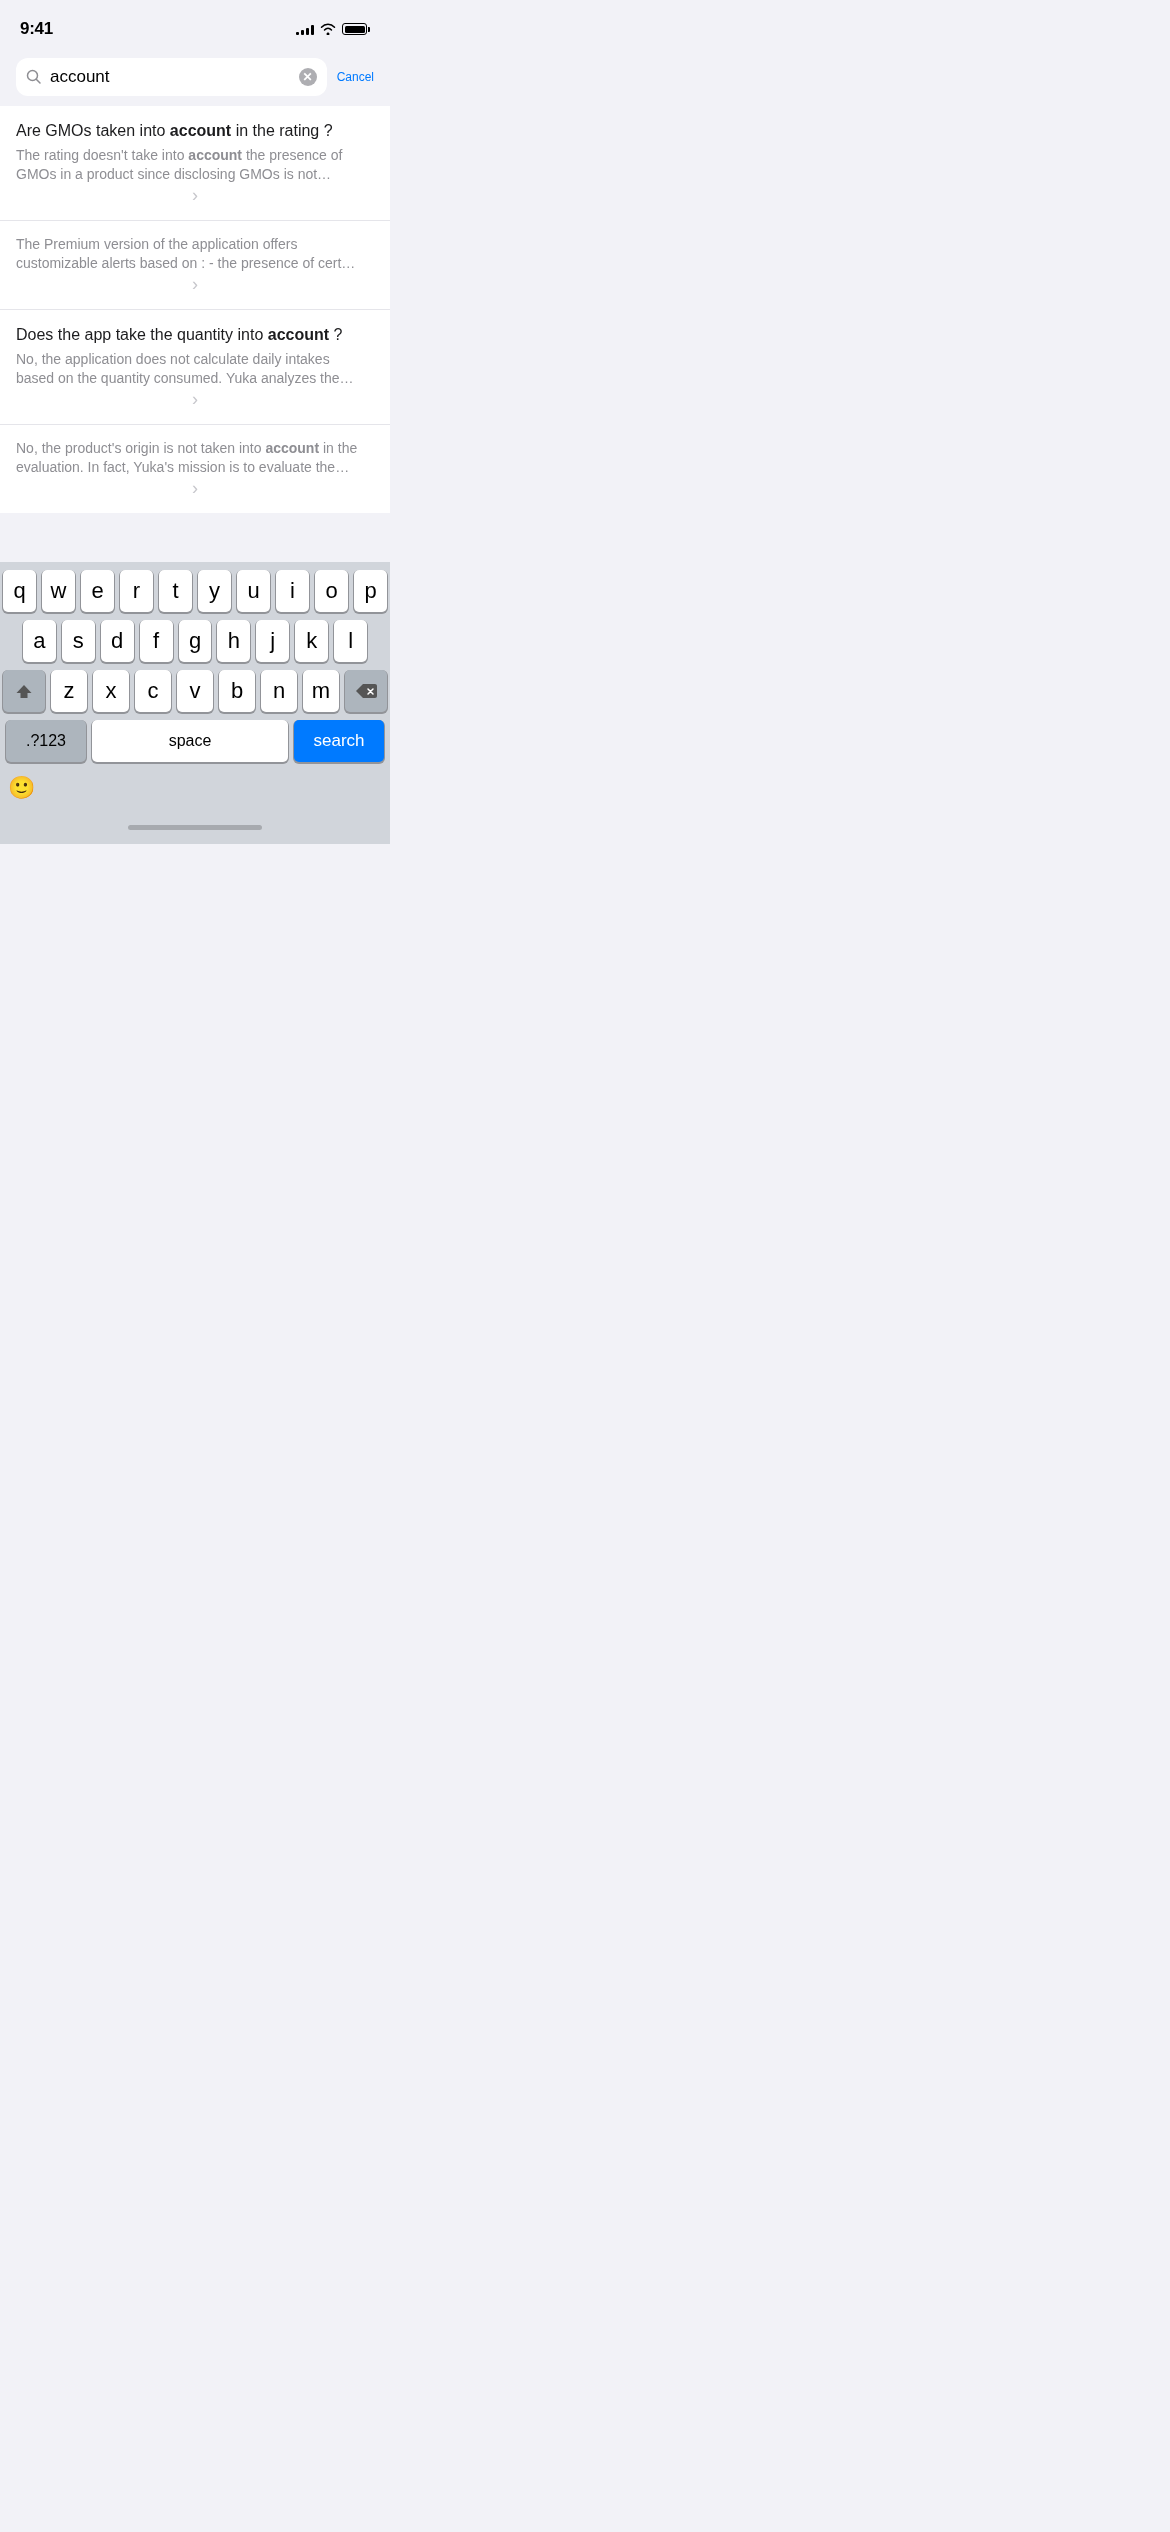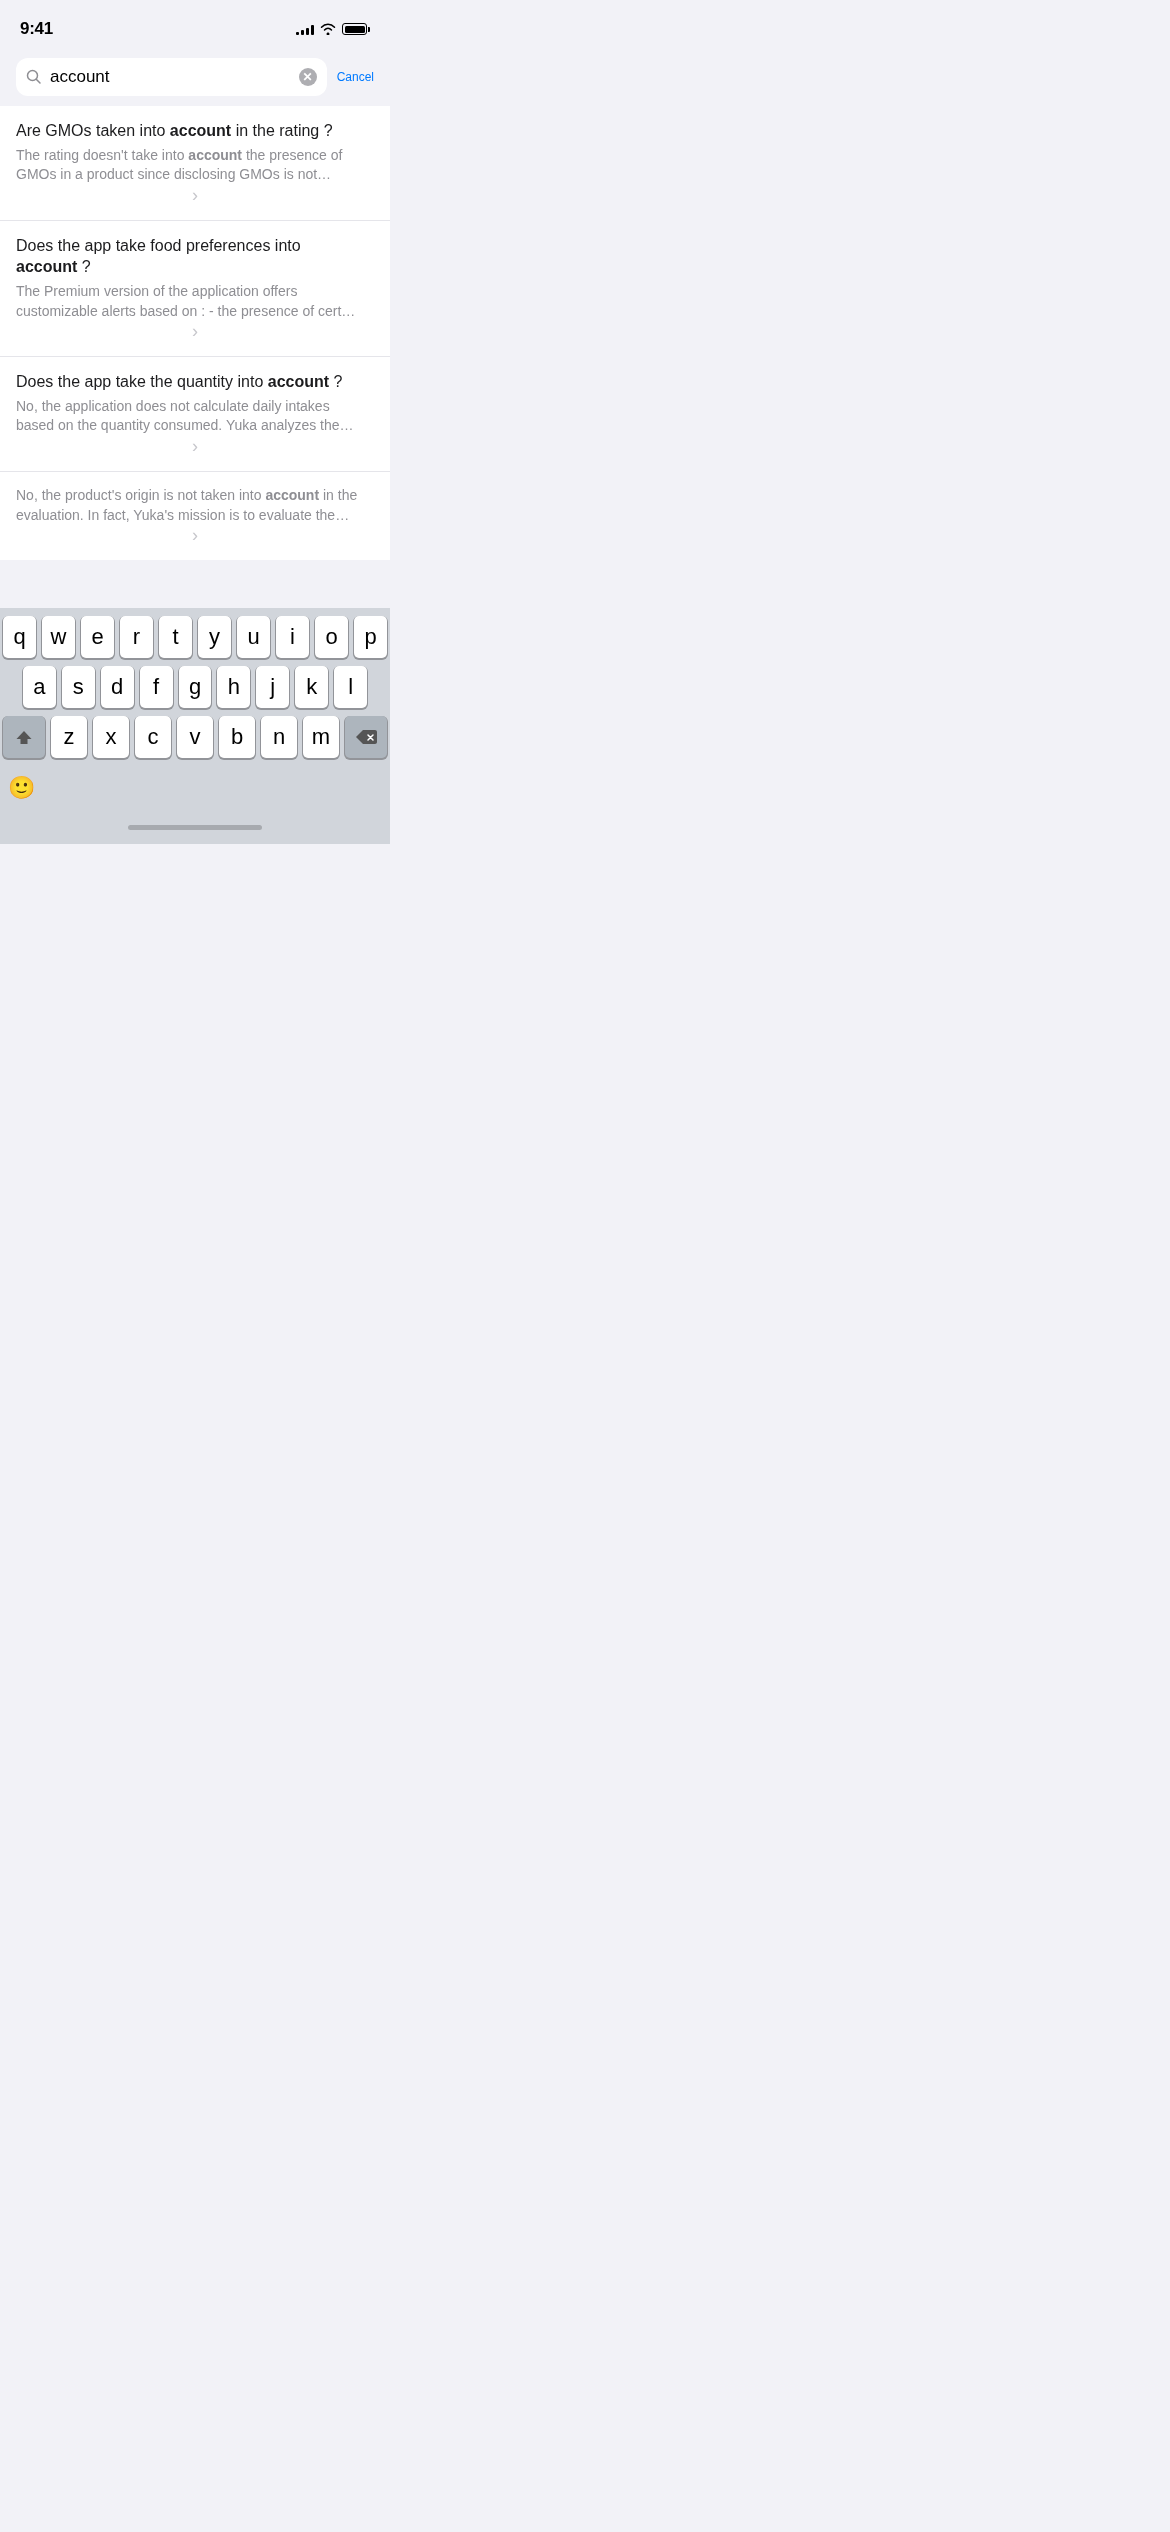--- a/index.html
+++ b/index.html
@@ -367,23 +367,20 @@
       </div>
       <div class="result-preview">
         The rating doesn't take into <span class="highlight">account</span> the presence of GMOs in a product since disclosing GMOs is not mandatory unless the presence of...
       </div>
     </div>
     <div class="result-chevron">›</div>
   </div>
 
   <div class="result-item">
     <div class="result-content">
-      <div class="result-title">
-        Does the app take food preferences into <span class="highlight">account</span> ?
-      </div>
       <div class="result-preview">
         The Premium version of the application offers customizable alerts based on : - the presence of certain undesirable elements like gluten , lactos...
       </div>
     </div>
     <div class="result-chevron">›</div>
   </div>
 
   <div class="result-item">
     <div class="result-content">
       <div class="result-title">
@@ -449,20 +446,25 @@
       <div class="key">n</div>
       <div class="key">m</div>
       <div class="key special backspace-key">
         <svg width="22" height="18" viewBox="0 0 22 18" fill="none">
           <path d="M8 2H20C21.1 2 22 2.9 22 4V14C22 15.1 21.1 16 20 16H8L1 9L8 2Z" fill="#555"></path>
           <path d="M13 7L18 12M18 7L13 12" stroke="white" stroke-width="1.5" stroke-linecap="round"></path>
         </svg>
       </div>
     </div>
 
+    <div class="key-row bottom-row">
+      <div class="key special number-key">.?123</div>
+      <div class="key space-key">space</div>
+      <div class="key search-key">search</div>
+    </div>
   </div>
 
   <div class="emoji-row">
     <button class="emoji-btn">🙂</button>
   </div>
 
   <div class="keyboard-home">
     <div class="home-indicator"></div>
   </div>
 </div>

